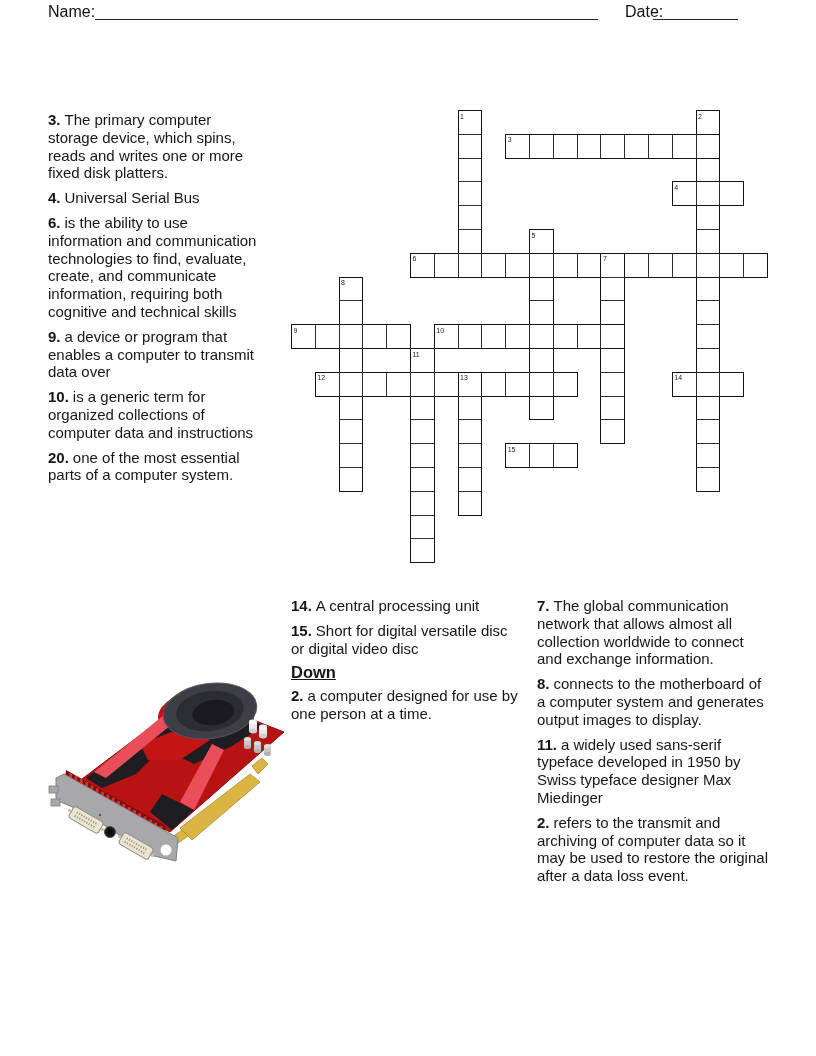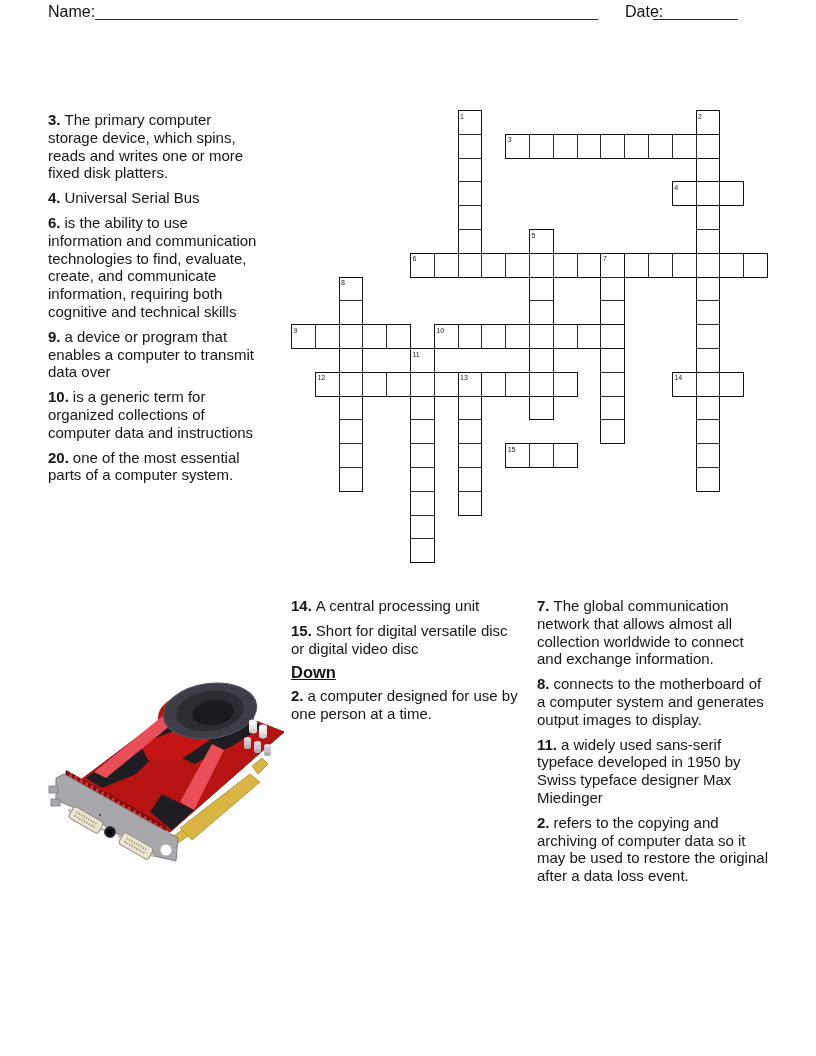--- a/index.html
+++ b/index.html
@@ -199,21 +199,21 @@
     <div class="clue"><span class="cnum">14.</span><span>A central processing unit</span></div>
     <div class="clue"><span class="cnum">15.</span><span>Short for digital versatile disc or digital video disc</span></div>
     <div class="clue-heading">Down</div>
     <div class="clue"><span class="cnum">2.</span><span>a computer designed for use by one person at a time.</span></div>
   </div>
 
   <div class="clue-col" id="col-right">
     <div class="clue"><span class="cnum">7.</span><span>The global communication network that allows almost all collection worldwide to connect and exchange information.</span></div>
     <div class="clue"><span class="cnum">8.</span><span>connects to the motherboard of a computer system and generates output images to display.</span></div>
     <div class="clue"><span class="cnum">11.</span><span>a widely used sans-serif typeface developed in 1950 by Swiss typeface designer Max Miedinger</span></div>
-    <div class="clue"><span class="cnum">2.</span><span>refers to the copying and archiving of computer data so it may be used to restore the original after a data loss event.</span></div>
+    <div class="clue"><span class="cnum">2.</span><span>refers to the transmit and archiving of computer data so it may be used to restore the original after a data loss event.</span></div>
   </div>
 
   <svg id="gpu" viewBox="0 0 240 185" aria-hidden="true">
 
     <ellipse cx="162" cy="36" rx="48" ry="28" fill="#c01212"></ellipse>
 
     <polygon points="34,100 148,14 240,50 126,150" fill="#b81313" stroke="#8a0d0d" stroke-width="1"></polygon>
 
     <polygon points="42,96 146,16 220,44 188,64 150,82 118,66 92,92 58,106" fill="#1d1d22"></polygon>
     <polygon points="96,62 138,46 166,58 136,78 104,78" fill="#c41414"></polygon>

